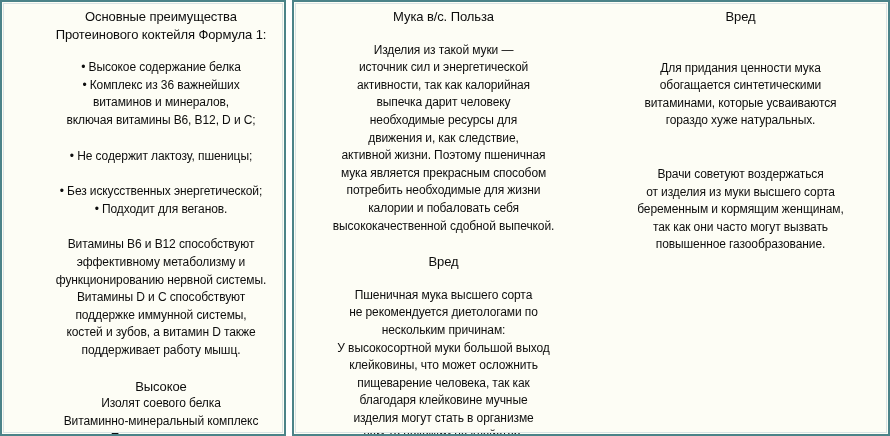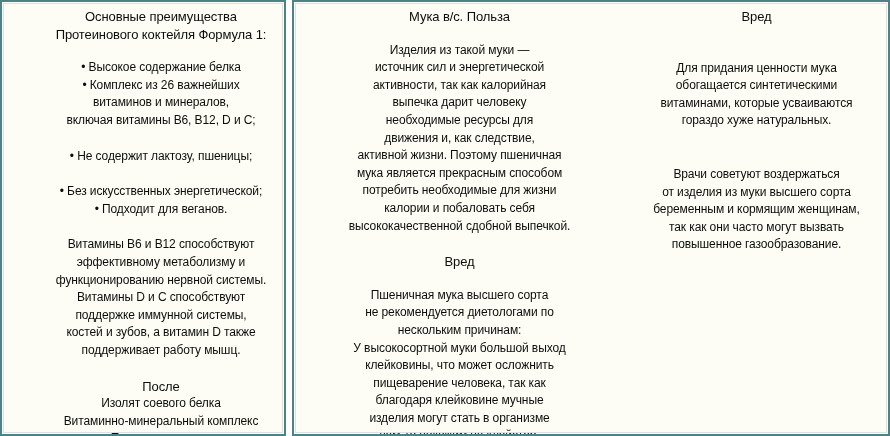--- a/index.html
+++ b/index.html
@@ -42,21 +42,20 @@
     width: 6px;
     flex: 0 0 6px;
     background: #ffffff;
   }
 
   .panel-right {
     width: 598px;
     height: 436px;
     flex: 0 0 598px;
     display: flex;
-    padding-left: 16px;
   }
 
   
   .col {
     box-sizing: border-box;
     height: 100%;
     padding: 6px 8px 0 8px;
     overflow: hidden;
   }
   .col-flour {
@@ -95,38 +94,38 @@
 <body>
 
 <div class="board">
 
   <div class="panel panel-left">
     <div class="col-left-inner">
       <div class="block heading">Основные преимущества
 Протеинового коктейля Формула 1:</div>
       <div class="spacer-md"></div>
       <div class="block">•  Высокое содержание белка
-•  Комплекс из 26 важнейших
+•  Комплекс из 36 важнейших
 витаминов и минералов,
 включая витамины B6, B12, D и C;</div>
       <div class="spacer-lg"></div>
       <div class="block">•  Не содержит лактозу, пшеницы;</div>
       <div class="spacer-lg"></div>
       <div class="block">•  Без искусственных энергетической;
 •  Подходит для веганов.</div>
       <div class="spacer-lg"></div>
       <div class="block">Витамины B6 и B12 способствуют
 эффективному метаболизму и
 функционированию нервной системы.
 Витамины D и C способствуют
 поддержке иммунной системы,
 костей и зубов, а витамин D также
 поддерживает работу мышц.</div>
       <div class="spacer-lg"></div>
-      <div class="block heading">После</div>
+      <div class="block heading">Высокое</div>
       <div class="block">Изолят соевого белка
 Витаминно-минеральный комплекс
 Пищевые волокна</div>
     </div>
   </div>
 
   <div class="panel-spacer"></div>
 
   <div class="panel panel-right">
 

